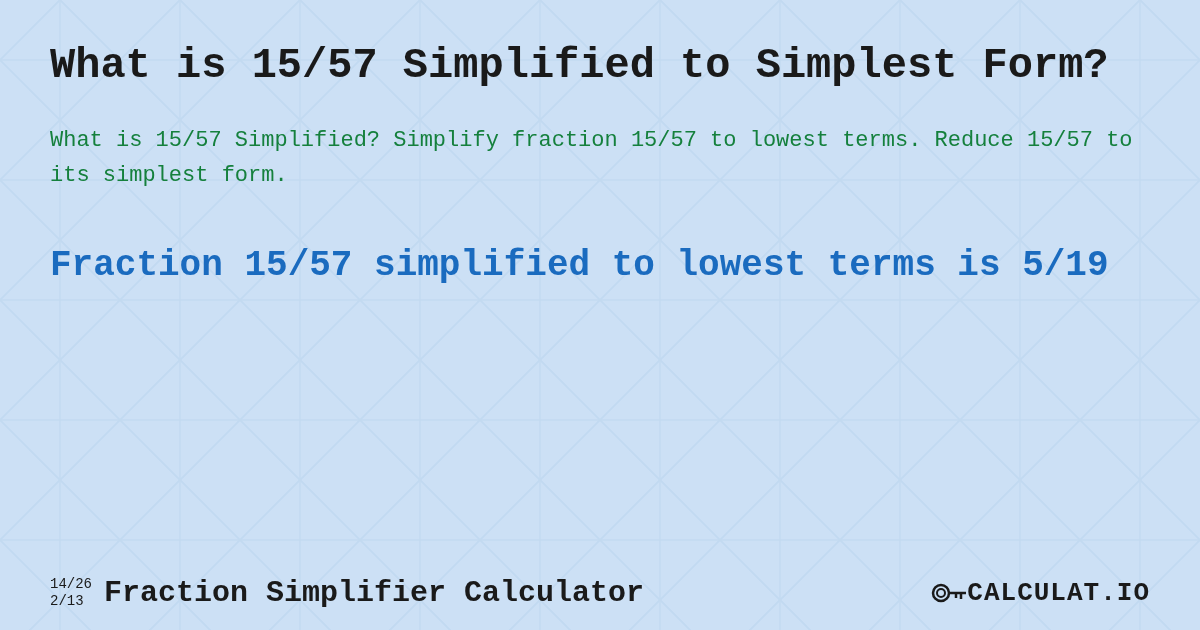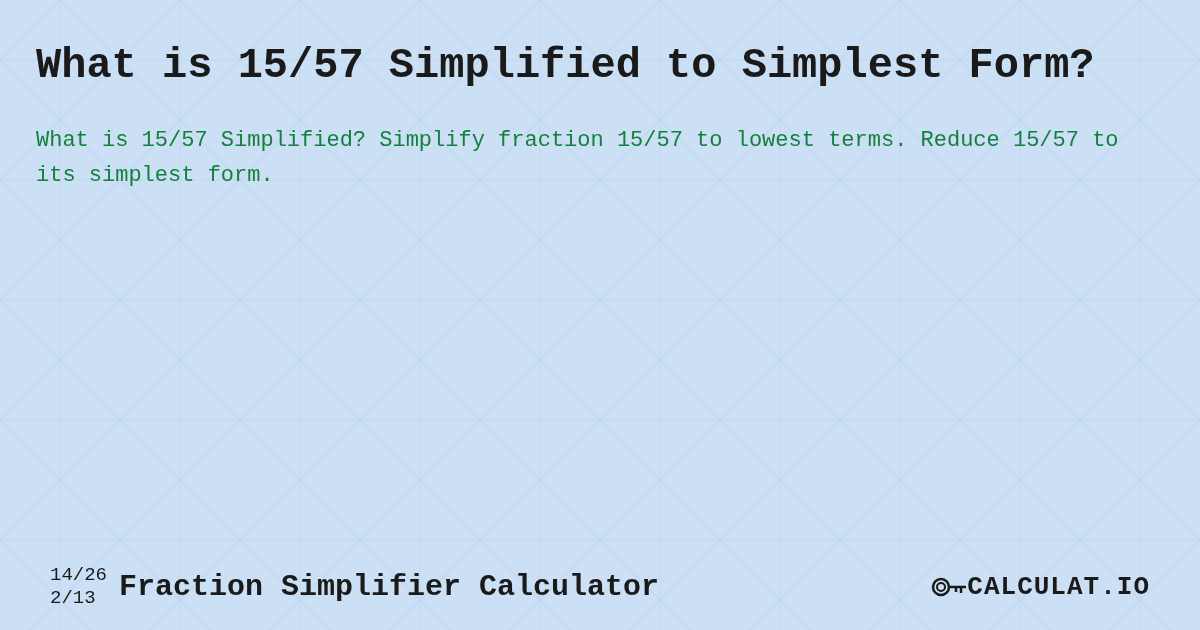--- a/index.html
+++ b/index.html
@@ -34,21 +34,21 @@
       left: 0;
       width: 100%;
       height: 100%;
       z-index: 0;
       opacity: 0.35;
     }
 
     .content {
       position: relative;
       z-index: 1;
-      padding: 40px 50px 30px 36px;
+      padding: 40px 50px 30px 50px;
       max-width: 1200px;
     }
 
     .main-title {
       font-family: 'Courier New', Courier, monospace;
       font-size: 42px;
       font-weight: bold;
       color: #1a1a1a;
       line-height: 1.25;
       margin-bottom: 30px;
@@ -91,21 +91,21 @@
     .footer-left {
       display: flex;
       align-items: center;
       gap: 12px;
     }
 
     .fraction-stack {
       display: flex;
       flex-direction: column;
       font-family: 'Courier New', Courier, monospace;
-      font-size: 19px;
+      font-size: 14px;
       color: #1a1a1a;
       line-height: 1.2;
     }
 
     .footer-brand {
       font-family: 'Courier New', Courier, monospace;
       font-size: 30px;
       font-weight: bold;
       color: #1a1a1a;
     }
@@ -141,20 +141,23 @@
     </pattern>
   </defs>
   <rect width="1200" height="630" fill="url(#diamonds)"></rect>
 </svg>
 
 <div class="content">
   <h1 class="main-title">What is 15/57 Simplified to Simplest Form?</h1>
 
   <p class="description">What is 15/57 Simplified? Simplify fraction 15/57 to lowest terms. Reduce 15/57 to its simplest form.</p>
 
+  <div class="result-section">
+    <h2 class="result-title">Fraction 15/57 simplified to lowest terms is 5/19</h2>
+  </div>
 </div>
 
 <div class="footer">
   <div class="footer-left">
     <div class="fraction-stack">
       <span>14/26</span>
       <span>2/13</span>
     </div>
     <span class="footer-brand">Fraction Simplifier Calculator</span>
   </div>

